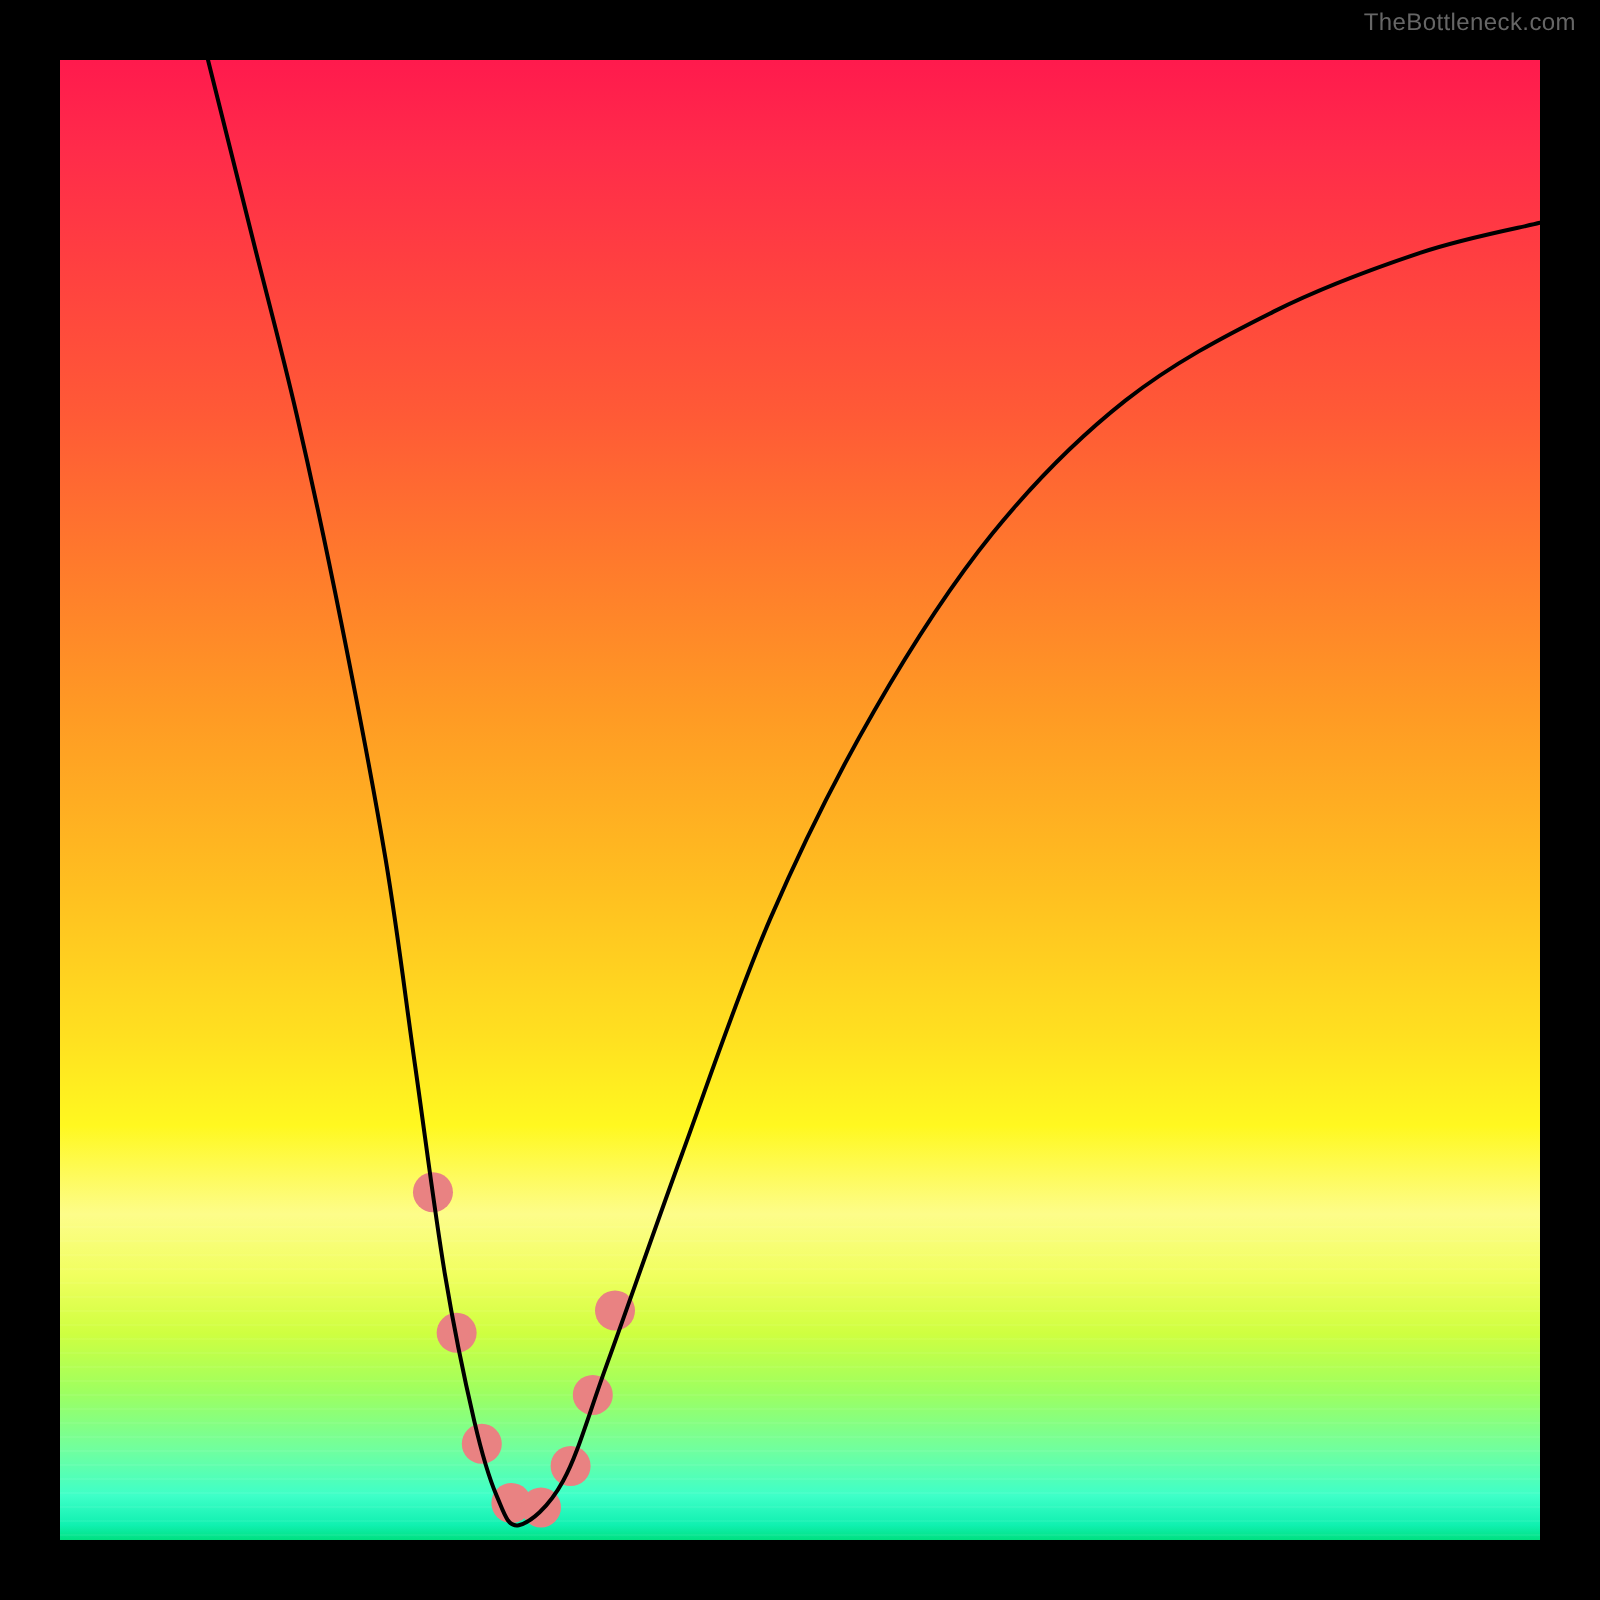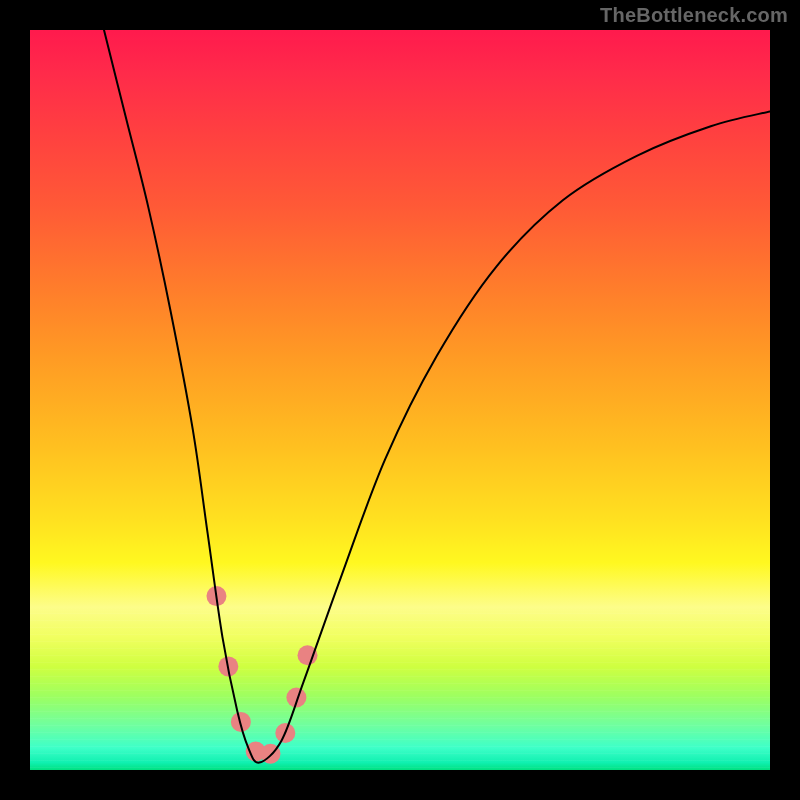--- a/index.html
+++ b/index.html
@@ -15,22 +15,22 @@
     position: relative;
     width: 800px;
     height: 800px;
     background: #000;
   }
   .watermark {
     position: absolute;
     top: 4px;
     right: 12px;
     color: #666;
-    font-size: 20px;
-    font-weight: 700;
+    font-size: 12px;
+    font-weight: 400;
     letter-spacing: 0.2px;
     z-index: 10;
   }
   .plot-area {
     position: absolute;
     left: 30px;
     top: 30px;
     width: 740px;
     height: 740px;
     overflow: hidden;

